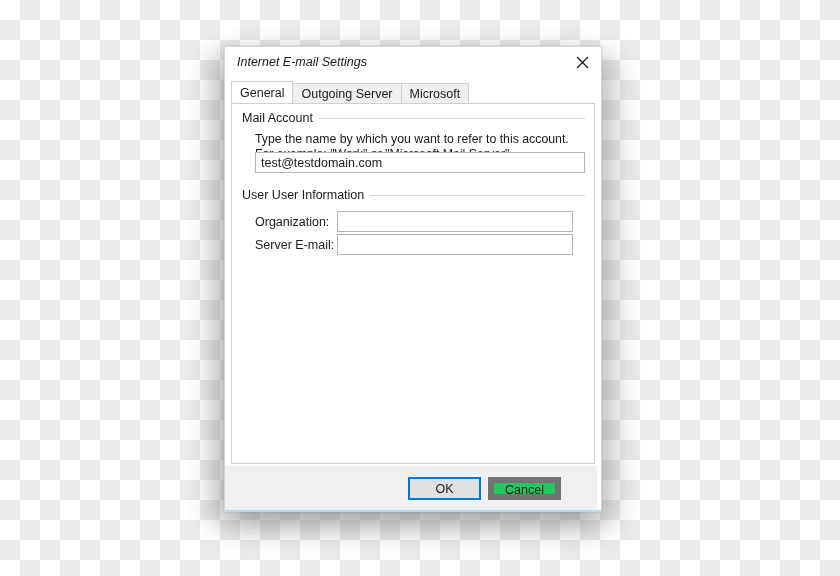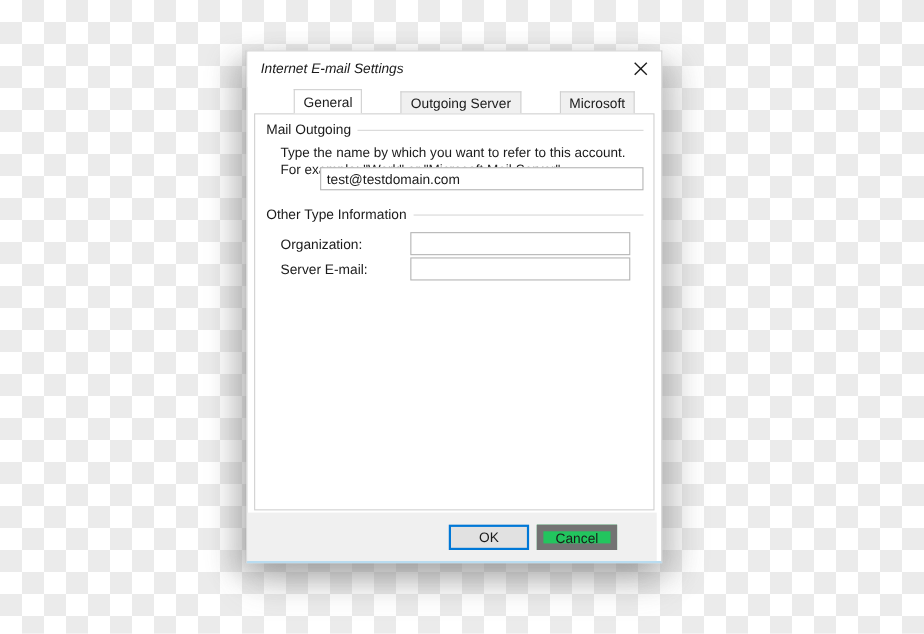--- a/index.html
+++ b/index.html
@@ -80,21 +80,20 @@
     padding: 0 8px;
     font-size: 12.5px;
     color: #1b1b1b;
     background: #f0f0f0;
     border: 1px solid #d0d0d0;
     border-bottom: none;
     margin-right: -1px;
     box-sizing: border-box;
     cursor: pointer;
     white-space: nowrap;
-    margin-left: 36px;
   }
   .tab.selected {
     background: #ffffff;
     border-color: #d0d0d0;
     height: 22px;
     line-height: 22px;
     position: relative;
     z-index: 4;
   }
 
@@ -147,21 +146,20 @@
   .textbox {
     box-sizing: border-box;
     height: 21px;
     background: #ffffff;
     border: 1px solid #b5b5b5;
     font-family: "Liberation Sans", sans-serif;
     font-size: 12.5px;
     color: #1b1b1b;
     padding: 0 5px;
     outline: none;
-    margin-left: 36px;
   }
 
   #account-name-input {
     position: absolute;
     left: 13px;
     right: 0px;
     top: 42px;
   }
 
   .field-row {
@@ -233,30 +231,30 @@
   <div id="tabstrip">
     <div class="tab selected">General</div>
     <div class="tab">Outgoing Server</div>
     <div class="tab">Microsoft</div>
   </div>
 
   <div id="tabpage">
 
     <div class="groupbox" id="group-mail-account">
       <div class="group-header">
-        <span class="group-title">Mail Outgoing</span>
+        <span class="group-title">Mail Account</span>
         <span class="group-rule"></span>
       </div>
       <div class="helper-text">Type the name by which you want to refer to this account. For example: "Work" or "Microsoft Mail Server"</div>
       <input class="textbox" id="account-name-input" type="text" value="test@testdomain.com" style="">
     </div>
 
     <div class="groupbox" id="group-other-user">
       <div class="group-header">
-        <span class="group-title">Other Type Information</span>
+        <span class="group-title">User User Information</span>
         <span class="group-rule"></span>
       </div>
 
       <div class="field-row" id="row-organization">
         <span class="field-label">Organization:</span>
         <input class="textbox" type="text" value="" style="">
       </div>
 
       <div class="field-row" id="row-reply-email">
         <span class="field-label">Server E-mail:</span>

